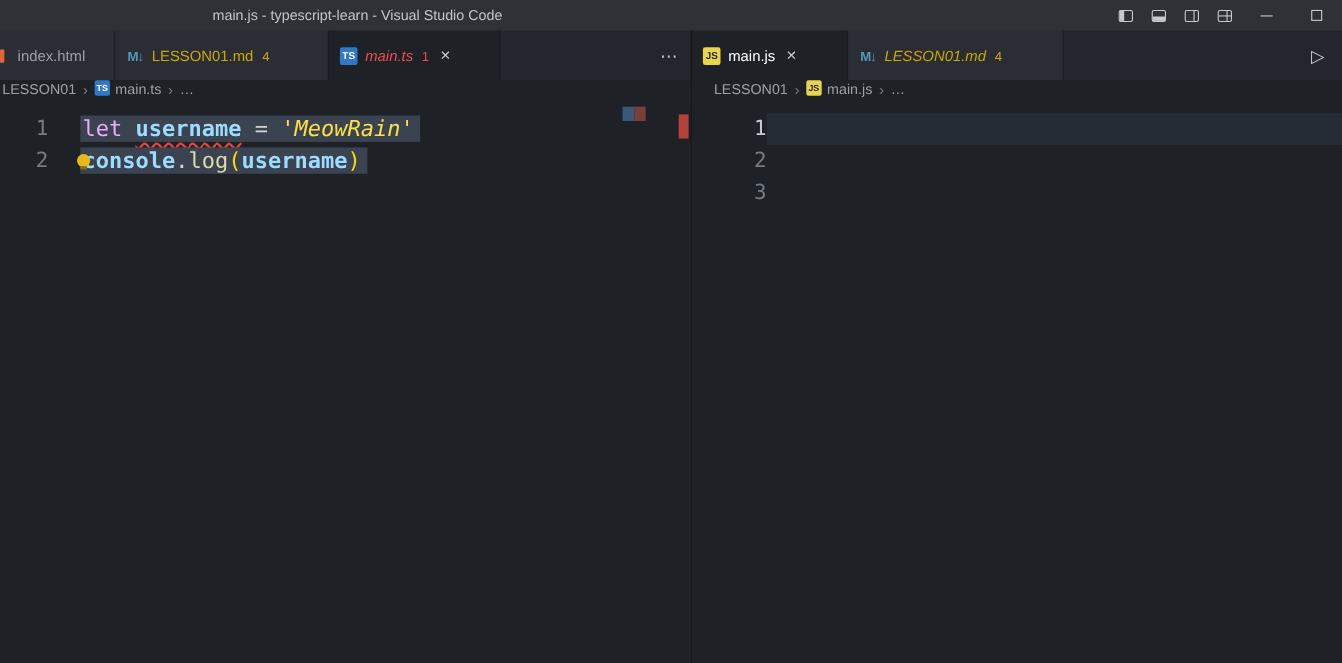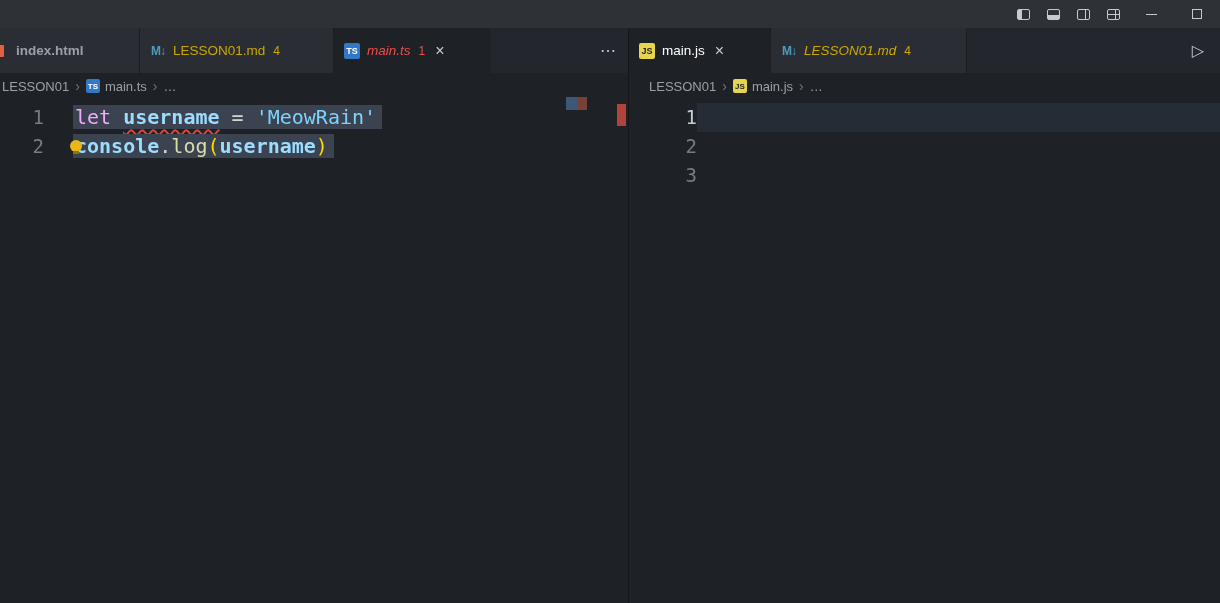--- a/index.html
+++ b/index.html
@@ -46,21 +46,21 @@
   .ts-ic { background:#3178c6; color:#fff; font-size:9px; border-radius:2px; }
   .js-ic { background:#e8d44d; color:#1e2227; font-size:9px; border-radius:2px; }
   .html-sliver { position:absolute; left:-1px; top:17px; width:5px; height:12px; background:#e0633f; border-radius:1px; }
   .tab-spacer { flex:1; }
   .more-actions { width:40px; display:flex; align-items:center; justify-content:center;
                   color:#c2c6cc; font-size:16px; }
   .run-button { width:44px; display:flex; align-items:center; justify-content:center;
                 color:#c5c8ce; font-size:16px; }
 
   
-  .breadcrumb { position:absolute; top:73px; height:26px; display:flex; align-items:center;
+  .breadcrumb { position:absolute; top:73px; height:26px; display:flex; align-items:flex-start;
                 font-size:13px; color:#9aa0a6; background:#1e2227; }
   .breadcrumb.left-bc { left:0; width:628px; padding-left:2px; }
   .breadcrumb.right-bc { left:628px; width:592px; padding-left:20px; border-left:1px solid #15171a; }
   .bc-sep { color:#6f767d; margin:0 6px; font-size:14px; }
   .bc-ic { width:14px; height:14px; display:flex; align-items:center; justify-content:center;
            font-size:8px; font-weight:bold; border-radius:2px; margin-right:5px; }
   .bc-ts { background:#3178c6; color:#fff; }
   .bc-js { background:#e8d44d; color:#1e2227; }
 
   
@@ -72,41 +72,42 @@
   .gutter { flex:0 0 auto; text-align:right; color:#737d87; font-size:19px; z-index:1; }
   .left-ed .gutter { width:44px; }
   .right-ed .gutter { width:68px; }
   .gutter-active { color:#c3ccd5; }
   .line-content { padding-left:31px; position:relative; z-index:1; }
   .current::before { content:""; position:absolute; top:0; bottom:0; right:0; background:#262c35; }
   .right-ed .current::before { left:68px; }
   .sel { background:#3b4350; padding-right:6px; padding-left:2px; margin-left:-2px; }
   .tok-keyword { color:#f0abfc; }
   .tok-variable { color:#9cdcfe;font-weight:bold; }
-  .tok-string { color:#7dd3fc; }
+  .tok-string { color:#fde047;font-style:italic; }
   .tok-punct { color:#d4d4d4; }
   .tok-function { color:#dcdcaa; }
   .tok-paren { color:#ffd700; }
   .tok-plain { color:#d4d4d4; }
   .squiggle { text-decoration-line:underline; text-decoration-style:wavy;
               text-decoration-color:#e4453a; text-underline-offset:5px; }
   .lightbulb { position:absolute; left:70px; top:8px; width:12px; height:12px;
                border-radius:50%; background:#e8b71a; z-index:2; }
   .lightbulb::after { content:""; position:absolute; left:3px; top:11px; width:6px; height:3px; background:#8c7212; }
 
   
   .mm-mark { position:absolute; }
   .mm-blue { left:566px; top:97px; width:11px; height:13px; background:#3d5877; }
   .mm-red { left:577px; top:97px; width:10px; height:13px; background:#7a4038; }
   .ruler-error { position:absolute; left:617px; top:104px; width:9px; height:22px; background:#b2423a; }
 </style>
 </head>
 <body>
 
 <div class="titlebar">
+  <div class="win-title">main.js - typescript-learn - Visual Studio Code</div>
   <div class="win-controls">
     <div class="wc">
         <div class="ic-box ic-sidebar"></div>
       </div>
     <div class="wc">
         <div class="ic-box ic-panel"></div>
       </div>
     <div class="wc">
         <div class="ic-box ic-sidebar-r"></div>
       </div>
@@ -116,21 +117,21 @@
     <div class="wc wide">
         <div class="ic-min"></div>
       </div>
     <div class="wc wide">
         <div class="ic-max"></div>
       </div>
   </div>
 </div>
 
 <div class="tabbar left-bar">
-  <div class="tab" style="width:140px;font-weight:bold;">
+  <div class="tab" style="width:105px;">
     <span class="html-sliver"></span>
     <span class="tab-label label-plain" style="margin-left:6px;">index.html</span>
   </div>
   <div class="tab" style="width:194px;">
     <span class="file-ic md-ic">M↓</span>
     <span class="tab-label label-warning">LESSON01.md</span>
     <span class="badge badge-warning">4</span>
   </div>
   <div class="tab active" style="width:156px;">
     <span class="file-ic ts-ic">TS</span>

